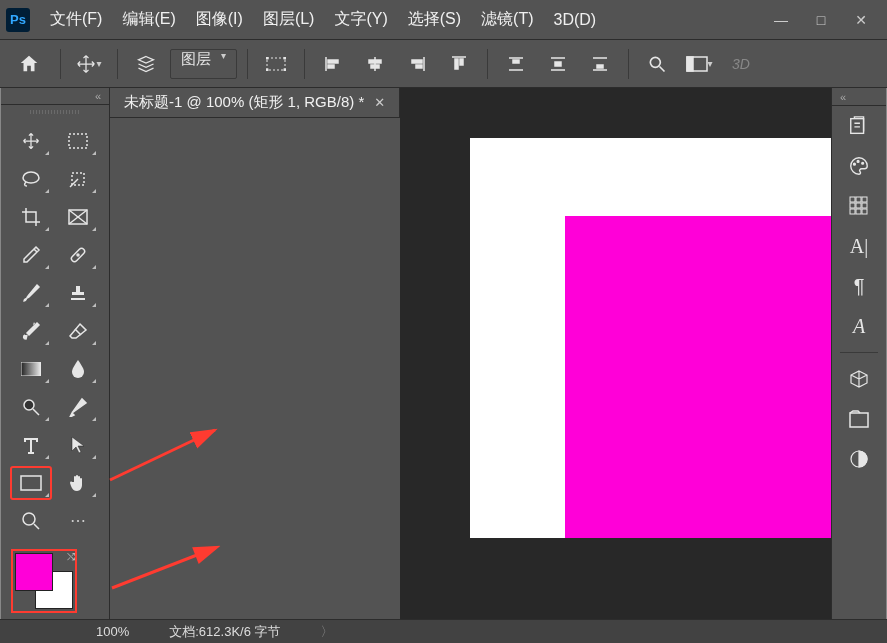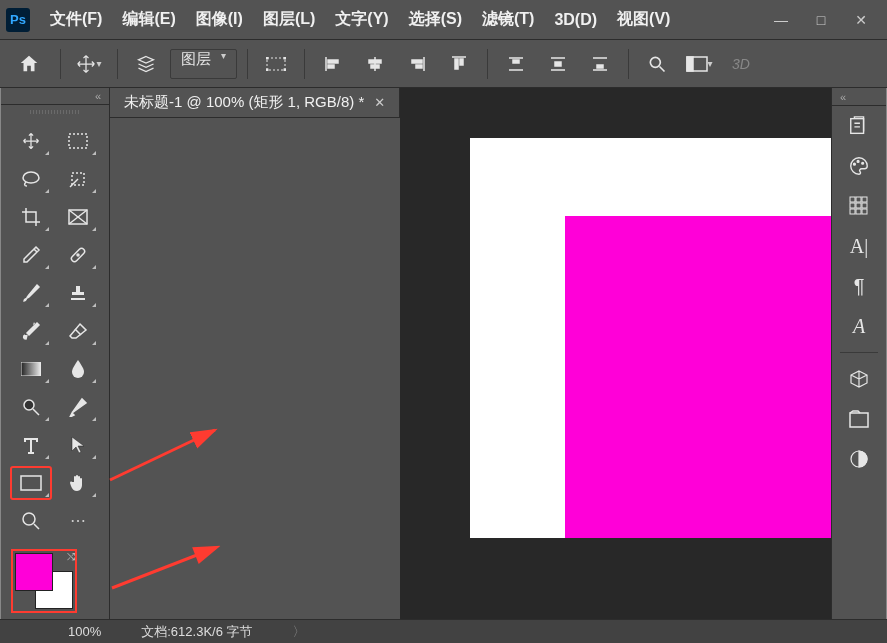--- a/index.html
+++ b/index.html
@@ -17,21 +17,21 @@
     display: flex; align-items: center; padding: 0 6px;
     border-bottom: 1px solid #2c2c2c;
   }
   .ps-logo {
     width: 24px; height: 24px; background: #001e36;
     color: #31a8ff; font-weight: bold; font-size: 13px;
     display: flex; align-items: center; justify-content: center;
     border-radius: 3px; margin-right: 10px;
   }
   .menu-item {
-    padding: 6px 10px; font-size: 16px; color: #f0f0f0; cursor: default; font-weight: bold;
+    padding: 6px 10px; font-size: 16px; color: #f0f0f0; cursor: default;
   }
   .win-controls {
     margin-left: auto; display: flex; gap: 0;
   }
   .win-btn {
     width: 40px; height: 28px; display:flex;
     align-items:center; justify-content:center;
     color:#ccc; font-size:14px;
   }
 
@@ -57,21 +57,21 @@
   }
   .chev { font-size: 10px; color:#ccc; }
 
   
   .main {
     display: flex; height: calc(643px - 40px - 48px - 24px);
   }
   .status {
     height: 24px; background:#424242; border-top:1px solid #2c2c2c;
     display:flex; align-items:center; font-size:13px; color:#ddd;
-    padding-left: 68px; gap: 40px;
+    padding-left: 96px; gap: 40px;
   }
 
   
   .toolbox-wrap { width: 110px; background:#535353; border-left:1px solid #888; border-right:1px solid #2c2c2c;
     display:flex; flex-direction:column; }
   .panel-collapse {
     height: 18px; color:#aaa; font-size:11px;
     display:flex; align-items:center; justify-content:flex-end; padding-right:8px;
     border-bottom:1px solid #2c2c2c;
   }
@@ -161,21 +161,20 @@
 <div class="menubar">
   <div class="ps-logo">Ps</div>
   <div class="menu-item">文件(F)</div>
   <div class="menu-item">编辑(E)</div>
   <div class="menu-item">图像(I)</div>
   <div class="menu-item">图层(L)</div>
   <div class="menu-item">文字(Y)</div>
   <div class="menu-item">选择(S)</div>
   <div class="menu-item">滤镜(T)</div>
   <div class="menu-item">3D(D)</div>
-  <div class="menu-item">视图(V)</div>
   <div class="win-controls">
     <div class="win-btn">—</div>
     <div class="win-btn">□</div>
     <div class="win-btn">✕</div>
   </div>
 </div>
 
 <div class="optionsbar">
   <div class="opt-btn home">
     <svg width="22" height="22" viewBox="0 0 24 24" fill="#e6e6e6">

